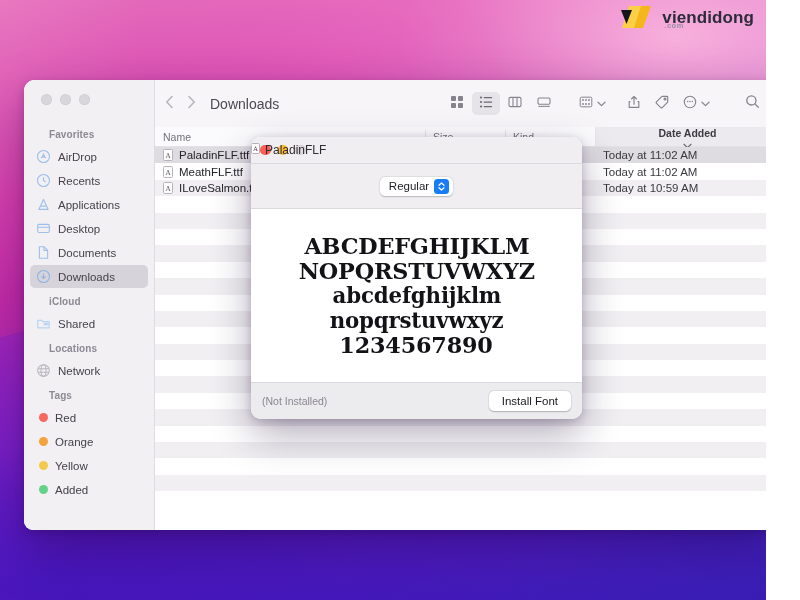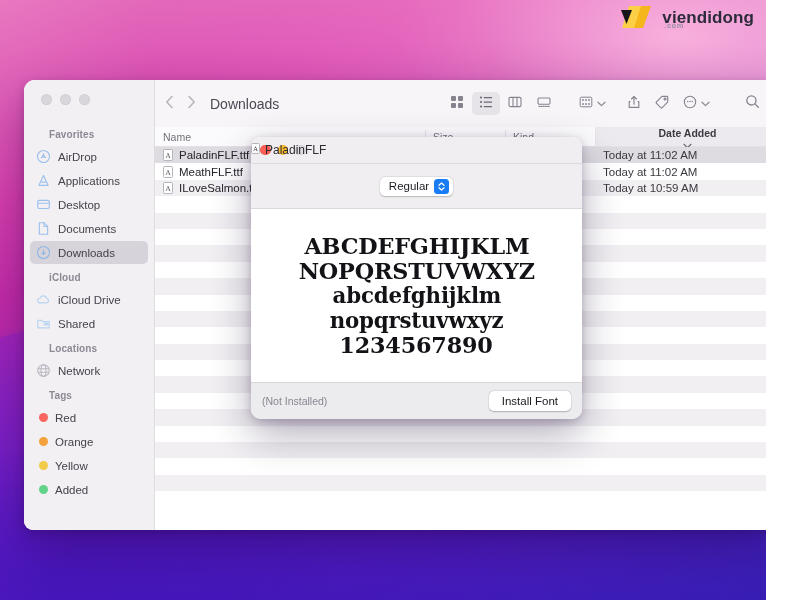--- a/index.html
+++ b/index.html
@@ -320,20 +320,29 @@
               <svg width="15" height="15" viewBox="0 0 16 16" fill="none" stroke="#9cc0ec" stroke-width="1.2">
                 <circle cx="8" cy="8" r="6.4"></circle>
                 <path d="M5.3 9.6a3.6 3.6 0 0 1 5.4 0M6.6 7.5a2 2 0 0 1 2.8 0" stroke="#9cc0ec"></path>
                 <circle cx="8" cy="5.3" r=".9" fill="#9cc0ec" stroke="none"></circle>
               </svg>
             </span>
           <span>AirDrop</span>
         </div>
         <div class="sb-item">
           <span>
+              <svg width="15" height="15" viewBox="0 0 16 16" fill="none" stroke="#9cc0ec" stroke-width="1.2">
+                <circle cx="8" cy="8" r="6.4"></circle>
+                <path d="M8 4.6V8l2.4 1.5"></path>
+              </svg>
+            </span>
+          <span>Recents</span>
+        </div>
+        <div class="sb-item">
+          <span>
               <svg width="15" height="15" viewBox="0 0 16 16" fill="none" stroke="#9cc0ec" stroke-width="1.25">
                 <path d="M8 2.6 3.1 13.2h9.8z" stroke-linejoin="round"></path>
                 <path d="M5.5 9.8h5"></path>
               </svg>
             </span>
           <span>Applications</span>
         </div>
         <div class="sb-item">
           <span>
               <svg width="15" height="15" viewBox="0 0 16 16" fill="none" stroke="#9cc0ec" stroke-width="1.2">
@@ -356,28 +365,20 @@
           <span>
               <svg width="15" height="15" viewBox="0 0 16 16" fill="none" stroke="#8fb6e4" stroke-width="1.2">
                 <circle cx="8" cy="8" r="6.4"></circle>
                 <path d="M8 4.8v5.1M5.8 7.8 8 10l2.2-2.2"></path>
               </svg>
             </span>
           <span>Downloads</span>
         </div>
 
         <div class="sb-head">iCloud</div>
-        <div class="sb-item">
-          <span>
-              <svg width="15" height="15" viewBox="0 0 16 16" fill="none" stroke="#b7d4f2" stroke-width="1.2">
-                <path d="M4.3 11.6a2.6 2.6 0 0 1 .2-5.2 3.5 3.5 0 0 1 6.7.6 2.3 2.3 0 0 1-.3 4.6z" stroke-linejoin="round"></path>
-              </svg>
-            </span>
-          <span>iCloud Drive</span>
-        </div>
         <div class="sb-item">
           <span>
               <svg width="15" height="15" viewBox="0 0 16 16" fill="none" stroke="#b7d4f2" stroke-width="1.2">
                 <path d="M1.9 4.6h4.2l1.1 1.4h6.9v6.6H1.9z" stroke-linejoin="round"></path>
                 <circle cx="9.6" cy="8.6" r="1"></circle>
                 <circle cx="12" cy="8.6" r="1"></circle>
               </svg>
             </span>
           <span>Shared</span>
         </div>

